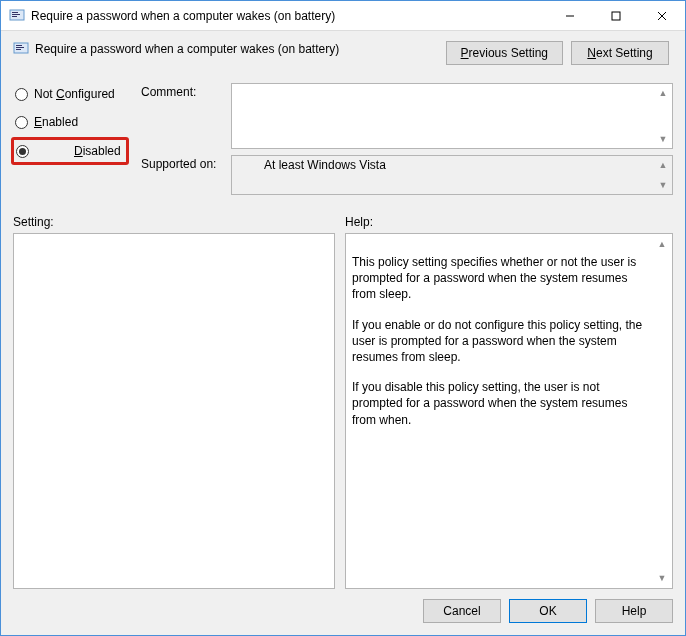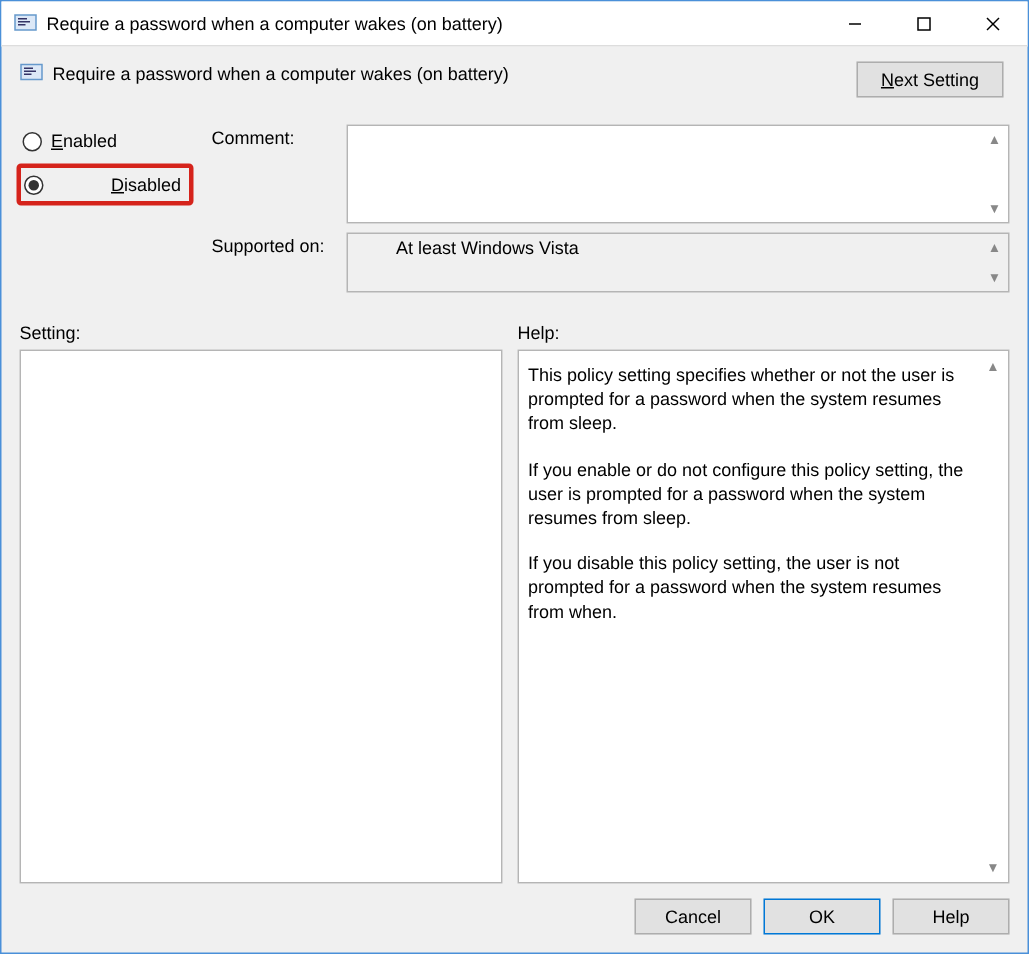--- a/index.html
+++ b/index.html
@@ -154,21 +154,21 @@
   }
   .panel {
     border: 1px solid #b5b5b5;
     background: #fff;
     padding: 4px 6px;
     overflow: hidden;
     position: relative;
   }
   .options-panel { width: 322px; }
   .help-panel { flex: 1; padding-right: 20px; }
-  .help-panel p { margin: 4px 0 14px 0; line-height: 1.35; }
+  .help-panel p { margin: 16px 0 14px 0; line-height: 1.35; }
   .help-panel p + p { margin-top: 14px; }
   .help-scroll-up, .help-scroll-down {
     position: absolute;
     right: 2px;
     width: 16px; height: 16px;
     color: #888; font-size: 9px; text-align: center; line-height: 16px;
   }
   .help-scroll-up { top: 2px; }
   .help-scroll-down { bottom: 2px; }
   .footer {
@@ -219,26 +219,31 @@
       <div class="header-left">
         <svg class="header-icon" viewBox="0 0 16 16">
           <rect x="1" y="2" width="14" height="10" fill="#dce8f7" stroke="#6699cc"></rect>
           <rect x="3" y="4" width="6" height="1" fill="#336"></rect>
           <rect x="3" y="6" width="8" height="1" fill="#336"></rect>
           <rect x="3" y="8" width="5" height="1" fill="#336"></rect>
         </svg>
         <span>Require a password when a computer wakes (on battery)</span>
       </div>
       <div class="header-buttons">
+        <button class="btn"><u>P</u>revious Setting</button>
         <button class="btn"><u>N</u>ext Setting</button>
       </div>
     </div>
 
     <div class="mid">
       <div class="radio-col">
+        <label class="radio-row">
+          <span class="radio"></span>
+          <span>Not <u>C</u>onfigured</span>
+        </label>
         <label class="radio-row">
           <span class="radio"></span>
           <span><u>E</u>nabled</span>
         </label>
         <label class="radio-row highlight">
           <span class="radio checked"></span>
           <span><u>D</u>isabled</span>
         </label>
       </div>
 

